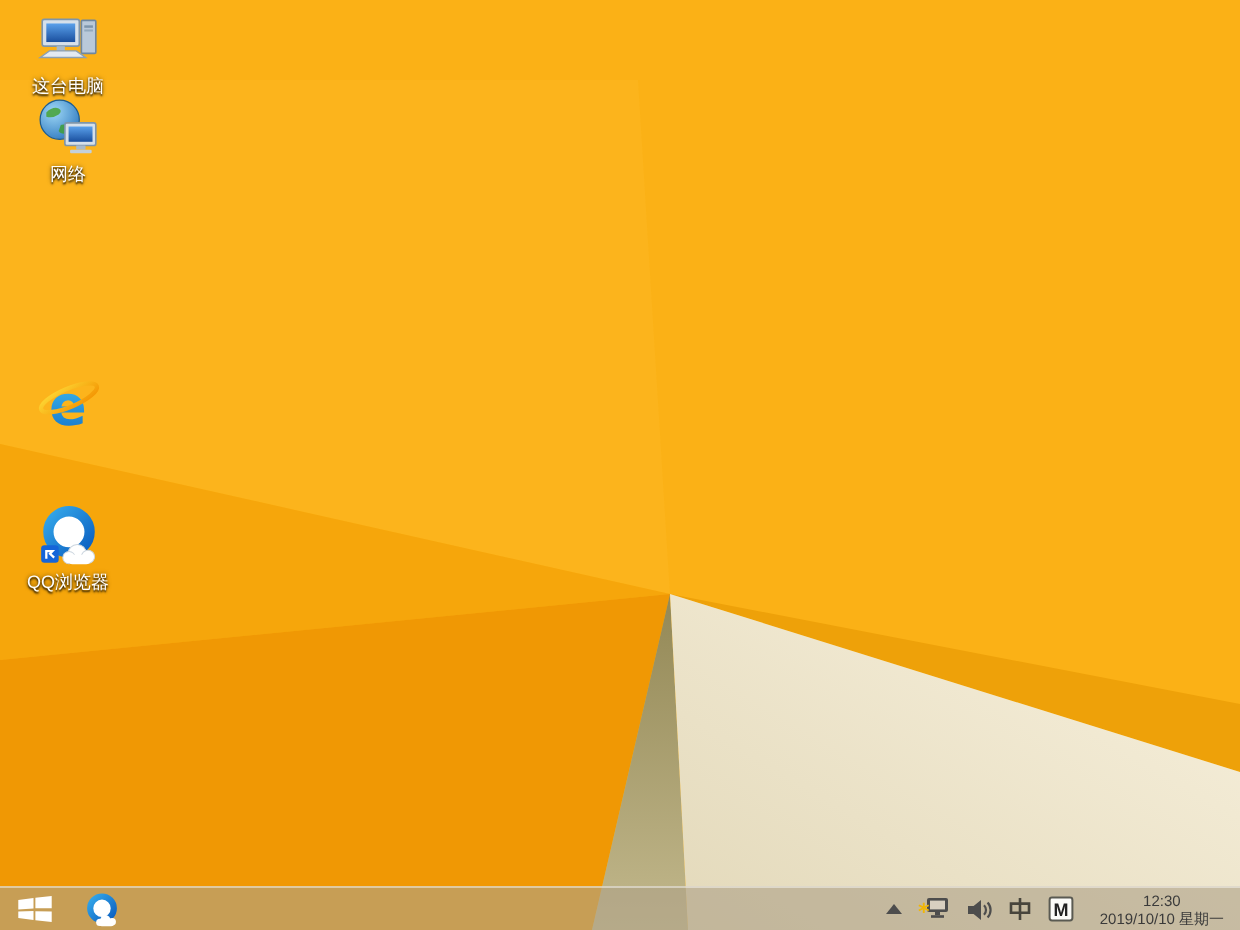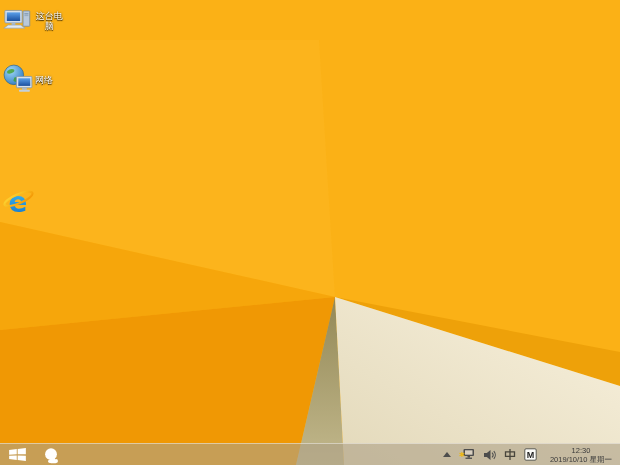--- a/index.html
+++ b/index.html
@@ -5,21 +5,21 @@
   html,body{margin:0;padding:0;background:#222;}
   .desktop{
     position:relative;width:620px;height:465px;overflow:hidden;
     font-family:"Liberation Sans",sans-serif;
   }
   .wallpaper{position:absolute;inset:0;display:block;}
 
   
   .dicon{
     position:absolute;left:2px;width:64px;
-    display:flex;flex-direction:row;align-items:center;
+    display:flex;flex-direction:column;align-items:center;
     cursor:default;
   }
   .dicon-img{width:33px;height:33px;display:block;}
   .dicon-label{
     margin-top:1px;max-width:62px;
     font-size:9px;line-height:10px;text-align:center;color:#fff;
     text-shadow:0 1px 1px rgba(0,0,0,.85),0 0 2px rgba(0,0,0,.6);
     word-break:break-word;
   }
 
@@ -80,21 +80,21 @@
       <rect x="23.4" y="8.4" width="4.2" height="1.2" fill="#7d95ac"></rect>
       <rect x="23.4" y="10.4" width="4.2" height="1" fill="#93a9bd"></rect>
       <rect x="3" y="5.5" width="18" height="13" rx="1" fill="#d6e0ea" stroke="#7e95ab" stroke-width="0.8"></rect>
       <rect x="5" y="7.5" width="14" height="9" fill="url(#scr)"></rect>
       <rect x="10" y="18.5" width="4" height="2.6" fill="#a9bac9"></rect>
       <path d="M2 24 L6.5 20.8 H19.5 L24 24 Z" fill="#e3eaf1" stroke="#8ba0b4" stroke-width="0.7"></path>
     </svg>
     <span class="dicon-label">这台电脑</span>
   </div>
 
-  <div class="dicon" style="top:63px;">
+  <div class="dicon" style="top:48px;">
     <svg class="dicon-img" viewBox="0 0 32 32">
       <defs>
         <radialGradient id="glb" cx="0.35" cy="0.3" r="0.9">
           <stop offset="0" stop-color="#9ed7f5"></stop>
             <stop offset="1" stop-color="#1f6cb8"></stop>
         </radialGradient>
         <linearGradient id="scr2" x1="0" y1="0" x2="0" y2="1">
           <stop offset="0" stop-color="#5aa0ea"></stop>
             <stop offset="1" stop-color="#1a4f9e"></stop>
         </linearGradient>
@@ -121,20 +121,40 @@
         <linearGradient id="goldg" x1="0" y1="0" x2="1" y2="1">
           <stop offset="0" stop-color="#fdd835"></stop>
             <stop offset="1" stop-color="#f39200"></stop>
         </linearGradient>
       </defs>
       <text x="15.5" y="25.5" font-size="27" font-family="DejaVu Sans, sans-serif" font-weight="bold" fill="url(#ieg)" text-anchor="middle">e</text>
       <ellipse cx="16" cy="12.5" rx="14.6" ry="4.4" fill="none" stroke="url(#goldg)" stroke-width="2.1" transform="rotate(-23 16 12.5)"></ellipse>
     </svg>
   </div>
 
+  <div class="dicon" style="top:252px;">
+    <svg class="dicon-img" viewBox="0 0 32 32">
+      <defs>
+        <linearGradient id="qg" x1="0" y1="0" x2="1" y2="1">
+          <stop offset="0" stop-color="#34a8ea"></stop>
+            <stop offset="1" stop-color="#0b5ec0"></stop>
+        </linearGradient>
+      </defs>
+      <circle cx="16" cy="13.5" r="10" fill="#ffffff" stroke="url(#qg)" stroke-width="5"></circle>
+      <g fill="#ffffff">
+        <circle cx="20" cy="24" r="4.4" stroke="#ccd6df" stroke-width="0.5"></circle>
+        <circle cx="25.2" cy="25.6" r="3.2" stroke="#ccd6df" stroke-width="0.5"></circle>
+        <circle cx="16" cy="26" r="3" stroke="#ccd6df" stroke-width="0.5"></circle>
+        <rect x="15.5" y="24.6" width="11" height="4.6" rx="2.2"></rect>
+      </g>
+      <rect x="2.5" y="20" width="8.5" height="8.5" rx="1.6" fill="#1565d8"></rect>
+      <path d="M5 26.5 V22.8 h3 l-1.2 1.3 2 1.9" stroke="#ffffff" stroke-width="1.1" fill="none"></path>
+    </svg>
+    <span class="dicon-label">QQ浏览器</span>
+  </div>
 
   <div class="taskbar">
 
     <div class="tb-btn start-btn">
       <svg width="17" height="13" viewBox="0 0 18 14" fill="#ffffff">
         <polygon points="0,2.1 8.2,1.1 8.2,6.7 0,7.3"></polygon>
         <polygon points="9.2,1 18,0 18,6.6 9.2,6.6"></polygon>
         <polygon points="0,8.3 8.2,8.1 8.2,12.9 0,11.9"></polygon>
         <polygon points="9.2,8.2 18,8.3 18,14 9.2,13"></polygon>
       </svg>

